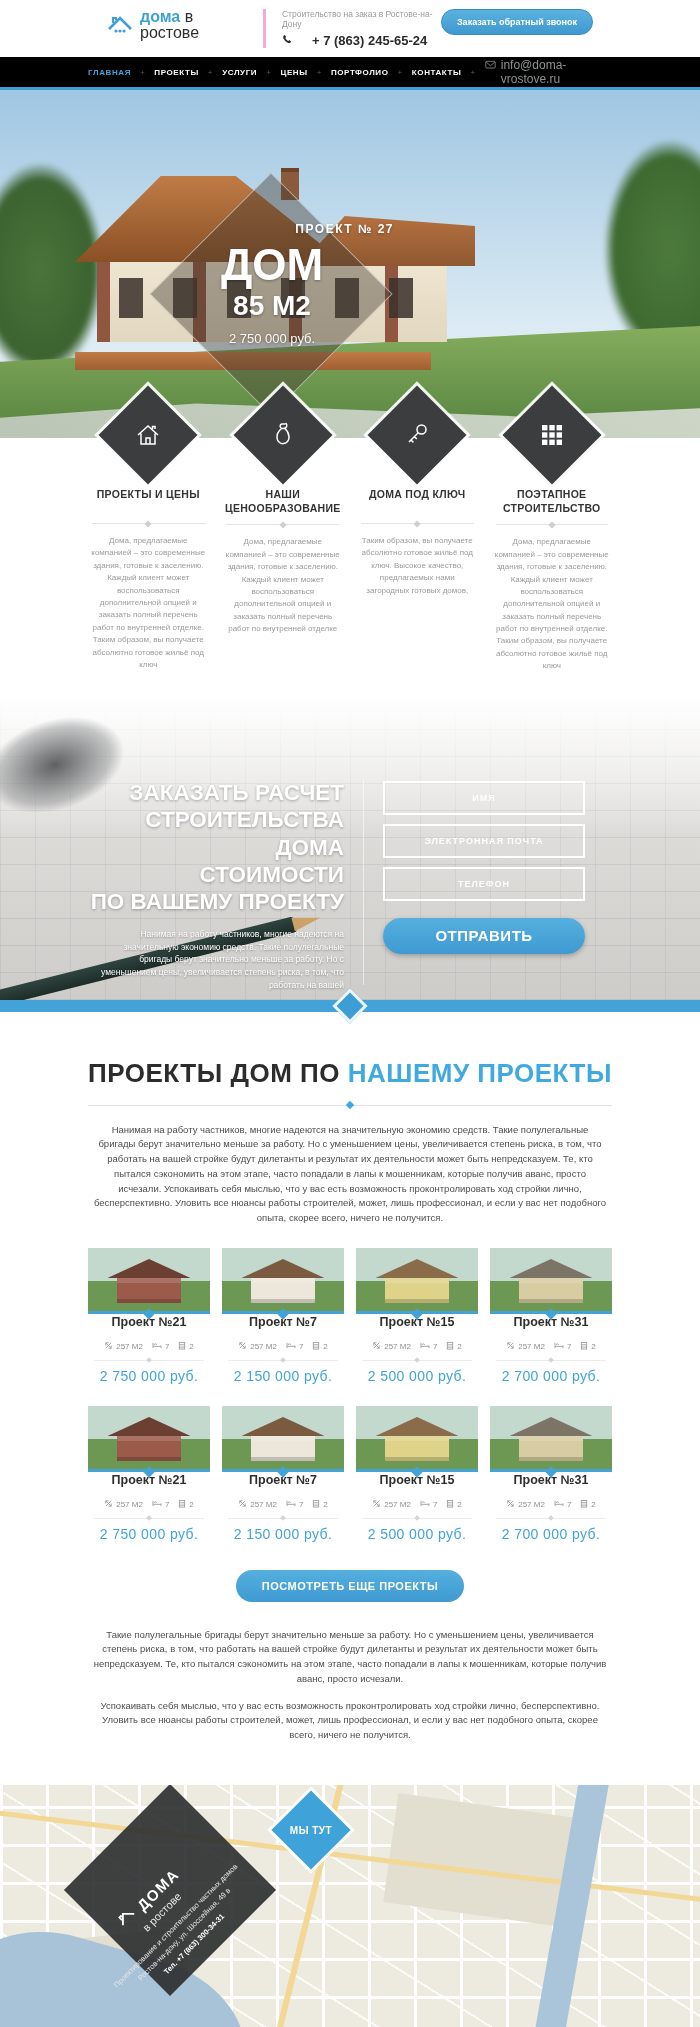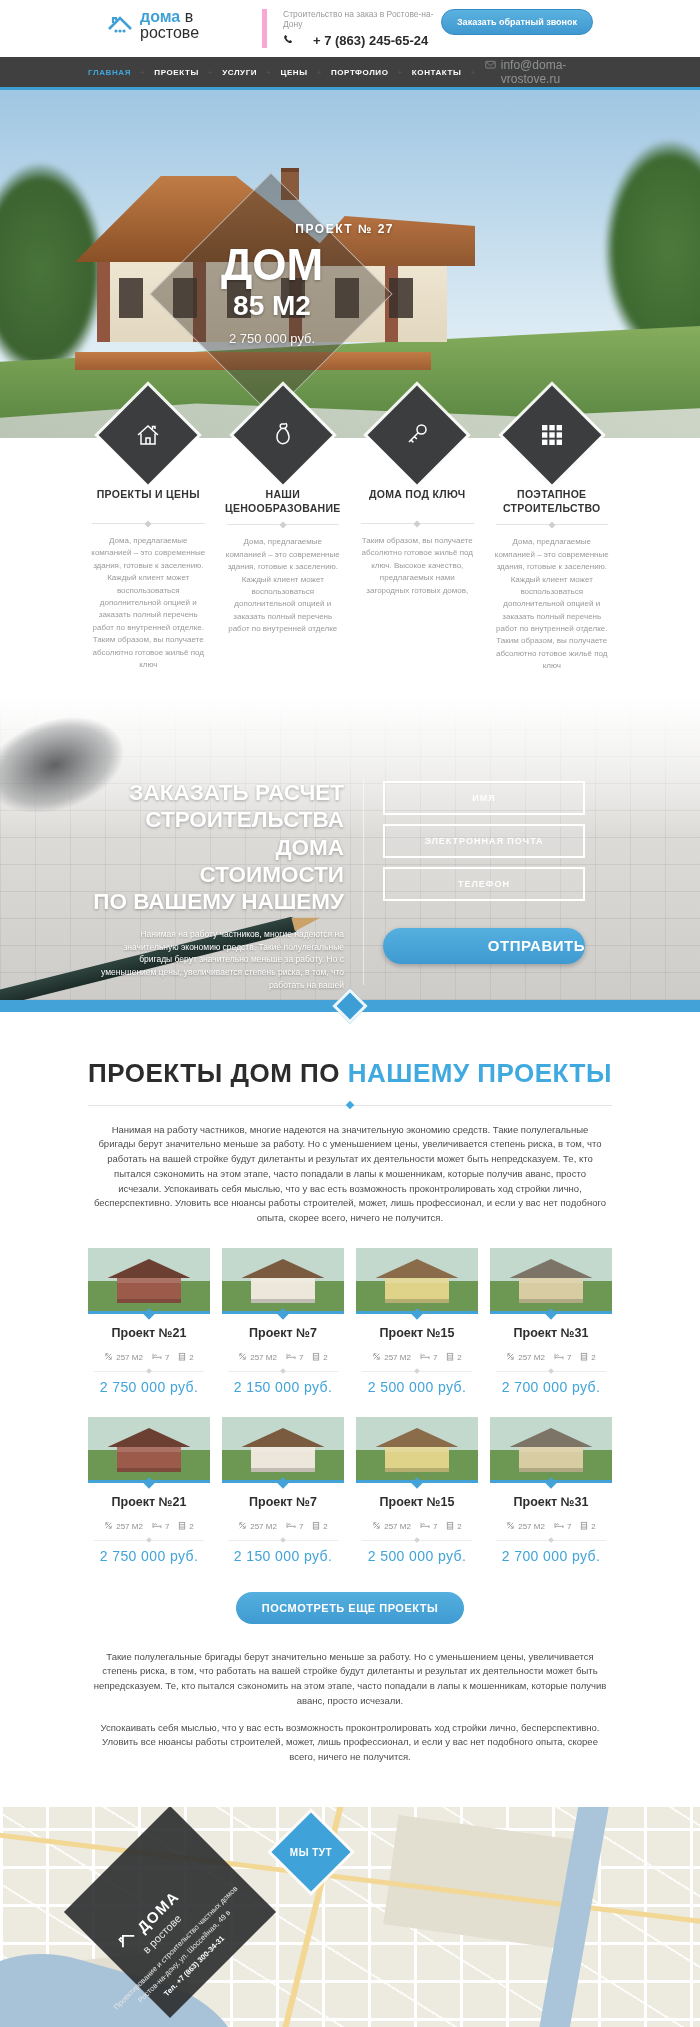--- a/index.html
+++ b/index.html
@@ -7,28 +7,28 @@
   .wrap { width:524px; margin:0 auto; position:relative; }
 
   
   .site-header { height:57px; display:flex; align-items:center; background:#fff; }
   .site-header .wrap { width:486px; display:flex; align-items:flex-start; }
   .logo { display:flex; align-items:center; gap:7px; }
   .logo svg { display:block; }
   .logo-text { line-height:1; font-weight:bold; font-size:16px; }
   .logo-text .acc { color:#3fa0d6; }
   .logo-text .rest { color:#2c2e30; font-weight:normal; }
-  .head-mid { margin-left:16px; padding-left:16px; border-left:5px solid #f9a8d4; }
+  .head-mid { margin-left:16px; padding-left:16px; border-left:3px solid #f9a8d4; }
   .head-tagline { font-size:8.5px; color:#9a9a9a; margin-bottom:4px; }
   .head-phone { font-size:13px; font-weight:bold; color:#2b2b2b; display:flex; align-items:center; gap:19px; }
   .btn-blue { display:inline-block; background:linear-gradient(#5bb2e0,#3f98cf); color:#fff; border:1px solid #338cc4; border-radius:14px; font-size:9px; font-weight:bold; padding:7px 15px; cursor:pointer; white-space:nowrap; }
   .head-btn { margin-left:auto; }
 
   
-  .nav { height:33px; background:#404040; border-bottom:3px solid #3f9fd4; }
+  .nav { height:33px; background:#000000; border-bottom:3px solid #3f9fd4; }
   .nav .wrap { height:100%; display:flex; align-items:center; }
   .nav-item { font-size:8px; font-weight:bold; letter-spacing:.6px; color:#fdfdfd; cursor:pointer; }
   .nav-item.active { color:#41a4d9; }
   .nav-item::after { content:"+"; color:#55585a; margin:0 9px; font-weight:normal; }
   .nav-item:last-of-type::after { content:""; margin:0; }
   .nav-email { margin-left:auto; font-size:12px; color:#8f9294; display:flex; align-items:flex-start; gap:5px; cursor:pointer; }
 
   
   .hero { height:348px; position:relative; overflow:hidden; }
   .hero-sky { position:absolute; inset:0; background:linear-gradient(#9fc6e2,#d9e9f3 65%,#eef4f7); }
@@ -75,21 +75,21 @@
   .pencil::after { content:""; position:absolute; right:-26px; top:1px; border-left:28px solid #caa26a; border-top:7px solid transparent; border-bottom:7px solid transparent; }
   .sharpener { position:absolute; left:-40px; top:10px; width:190px; height:120px; background:radial-gradient(closest-side, rgba(70,72,75,.85), rgba(120,122,125,.4) 60%, transparent 75%); transform:rotate(-18deg); }
   .calc .wrap { display:flex; padding-top:84px; }
   .calc-left { width:256px; text-align:right; color:#fff; }
   .calc-h span { display:block; font-size:22.5px; font-weight:bold; line-height:1.22; text-shadow:0 1px 3px rgba(0,0,0,.3); }
   .calc-note { margin-top:12px; font-size:8.5px; line-height:1.5; color:#fff; text-shadow:0 1px 2px rgba(0,0,0,.35); }
   .calc-sep { width:1px; background:rgba(255,255,255,.55); margin:0 19px; height:206px; }
   .calc-right { width:202px; padding-top:2px; }
   .calc-input { display:block; width:100%; height:34px; margin-bottom:9px; background:rgba(255,255,255,.08); border:2px solid #fff; color:#fff; text-align:center; font-size:9px; font-weight:bold; letter-spacing:1px; font-family:inherit; }
   .calc-input::placeholder { color:rgba(255,255,255,.95); }
-  .calc-submit { width:100%; height:36px; border:0; border-radius:18px; background:linear-gradient(#55afdf,#3e9ad1); color:#fff; font-size:15px; font-weight:bold; letter-spacing:.5px; margin-top:18px; cursor:pointer; box-shadow:0 2px 5px rgba(0,0,0,.25); font-family:inherit;text-align:right; }
+  .calc-submit { width:100%; height:36px; border:0; border-radius:18px; background:linear-gradient(#55afdf,#3e9ad1); color:#fff; font-size:15px; font-weight:bold; letter-spacing:.5px; margin-top:8px; cursor:pointer; box-shadow:0 2px 5px rgba(0,0,0,.25); font-family:inherit; }
 
   .bluebar { height:12px; background:#43a3d8; position:relative; }
   .bar-diamond { position:absolute; left:50%; top:50%; width:25px; height:25px; background:#3d9ed5; border:3px solid rgba(255,255,255,.9); transform:translate(-50%,-50%) rotate(45deg); }
 
   
   .projects { padding-top:46px; }
   .proj-h { text-align:center; font-size:26px; font-weight:bold; letter-spacing:.5px; margin-bottom:16px; }
   .proj-h .dark { color:#2c2c2c; }
   .proj-h .accent { color:#3fa9e0; }
   .divider-wide { position:relative; height:1px; background:#e4e4e4; }
@@ -99,21 +99,21 @@
   .card { text-align:center; cursor:pointer; }
   .thumb { height:66px; position:relative; border-bottom:3px solid #43a3d8;
     background:linear-gradient(#c4d9cd 0 52%, #6d9853 52% 100%); overflow:visible; }
   .thumb::before { content:""; position:absolute; left:24%; right:24%; bottom:12%; height:42%; background:var(--wall); box-shadow:inset 0 -4px 0 rgba(0,0,0,.18), inset 0 6px 0 rgba(255,255,255,.15); }
   .thumb::after { content:""; position:absolute; left:16%; right:16%; bottom:52%; height:30%; background:var(--roof); clip-path:polygon(0 100%,50% 0,100% 100%); }
   .thumb.v-a { --wall:#9b5a4a; --roof:#6c3f33; }
   .thumb.v-b { --wall:#ece7da; --roof:#7a5b40; }
   .thumb.v-c { --wall:#ded389; --roof:#8a6b4a; }
   .thumb.v-d { --wall:#d8cda2; --roof:#7d7468; }
   .tmark { position:absolute; left:50%; bottom:-7px; width:8px; height:8px; background:#43a3d8; transform:translateX(-50%) rotate(45deg); z-index:2; }
-  .card h3 { margin-top:12px; font-size:12.5px; font-weight:bold; color:#2e2e2e; }
+  .card h3 { margin-top:1px; font-size:12.5px; font-weight:bold; color:#2e2e2e; }
   .specs { margin-top:12px; display:flex; justify-content:center; align-items:center; gap:9px; font-size:8px; color:#8f8f8f; }
   .spec { display:flex; align-items:center; gap:3px; }
   .card-div { position:relative; height:1px; background:#ececec; margin:8px 6px 7px; }
   .card-div i { position:absolute; left:50%; top:50%; width:4px; height:4px; background:#d5d5d5; transform:translate(-50%,-50%) rotate(45deg); }
   .price { font-size:14px; color:#41a4d9; letter-spacing:.4px; }
   .more-btn { display:block; margin:28px auto 0; padding:10px 26px; border:0; border-radius:17px; background:linear-gradient(#55afdf,#3e9ad1); color:#fff; font-size:11px; font-weight:bold; letter-spacing:.5px; cursor:pointer; font-family:inherit; }
   .outro { margin:26px auto 0; width:524px; font-size:9.5px; color:#4d4d4d; line-height:1.55; text-align:center; }
   .outro.last { margin-top:12px; padding-bottom:42px; }
 
   
@@ -284,21 +284,21 @@
 
 <section class="calc">
   <div class="sharpener"></div>
   <div class="pencil"></div>
   <div class="wrap">
     <div class="calc-left">
       <div class="calc-h">
         <span>ЗАКАЗАТЬ РАСЧЕТ</span>
         <span>СТРОИТЕЛЬСТВА ДОМА</span>
         <span>СТОИМОСТИ</span>
-        <span>ПО ВАШЕМУ НАШЕМУ</span>
+        <span>ПО ВАШЕМУ ПРОЕКТУ</span>
       </div>
       <div class="calc-note">Нанимая на работу частников, многие надеются на значительную экономию средств. Такие полулегальные бригады берут значительно меньше за работу. Но с уменьшением цены, увеличивается степень риска, в том, что работать на вашей</div>
     </div>
     <div class="calc-sep"></div>
     <div class="calc-right">
       <input class="calc-input" type="text" placeholder="ИМЯ" style="">
       <input class="calc-input" type="text" placeholder="ЭЛЕКТРОННАЯ ПОЧТА" style="">
       <input class="calc-input" type="text" placeholder="ТЕЛЕФОН" style="">
       <button class="calc-submit">ОТПРАВИТЬ</button>
     </div>

